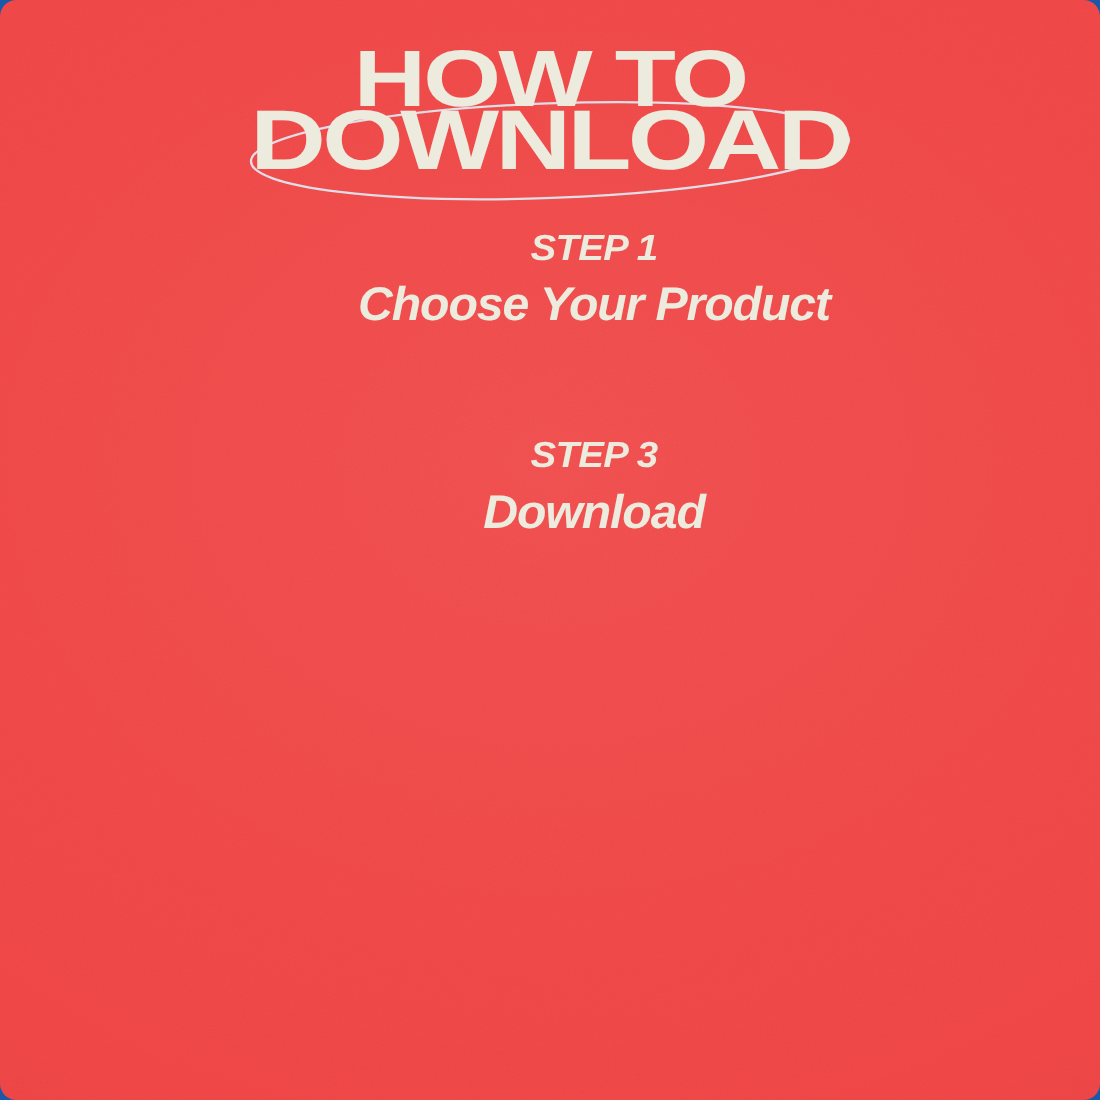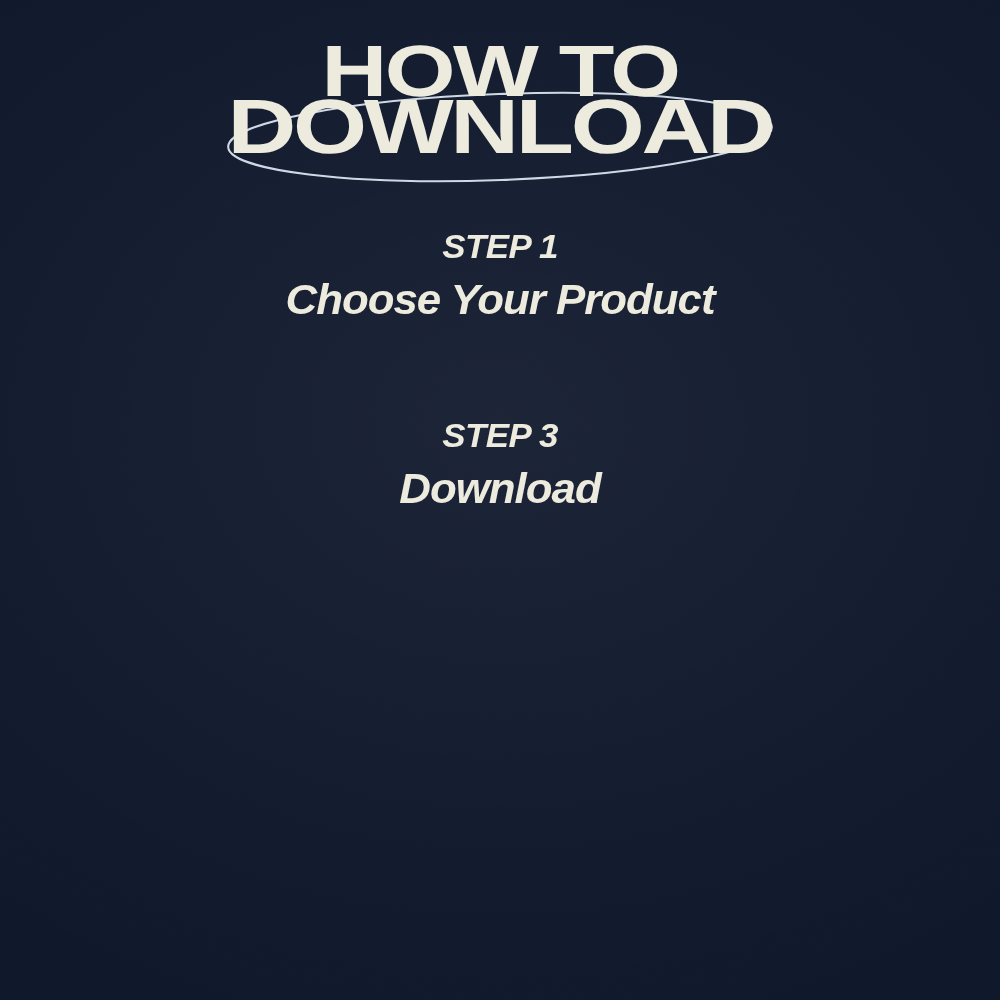--- a/index.html
+++ b/index.html
@@ -16,22 +16,23 @@
     background:#1b59a8;
     position:relative;
   }
 
   
   #poster {
     position:absolute;
     inset:0;
     width:1000px;
     height:1000px;
-    background:#0f172a;
+    background:#ef4444;
     overflow:hidden;
+    border-radius:15px;
   }
   #grain {
     position:absolute;
     inset:0;
     pointer-events:none;
     opacity:.16;
     mix-blend-mode:overlay;
   }
   #vignette {
     position:absolute;
@@ -98,23 +99,24 @@
   .swoosh ellipse {
     fill:none;
     stroke:#dfe9f4;
     stroke-width:2.1;
     opacity:.92;
   }
 
   
   .steps {
     position:absolute;
-    top:212px;
+    top:190px;
     left:0;
     width:1000px;
+    padding-left:40px;
   }
 
   .step {
     width:1000px;
     text-align:center;
     height:189px;
     position:relative;
   }
 
   .step-label {

